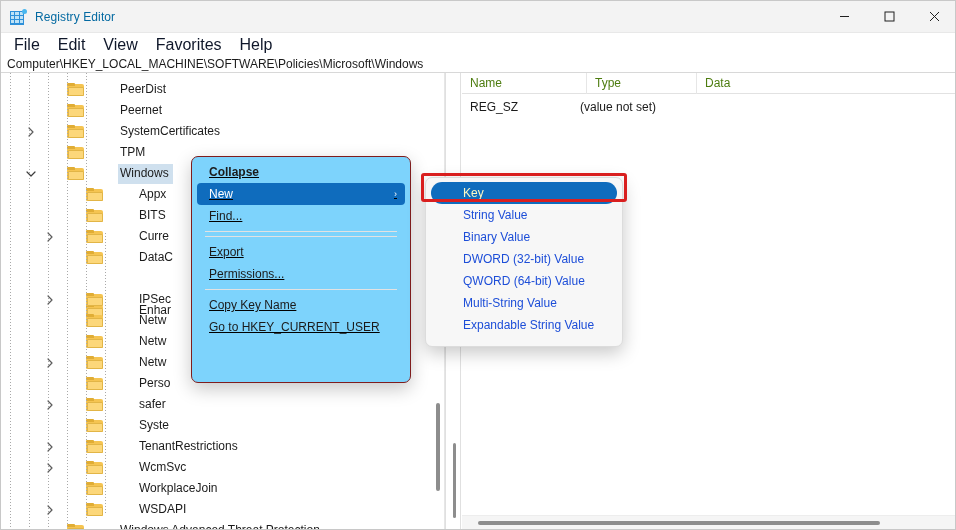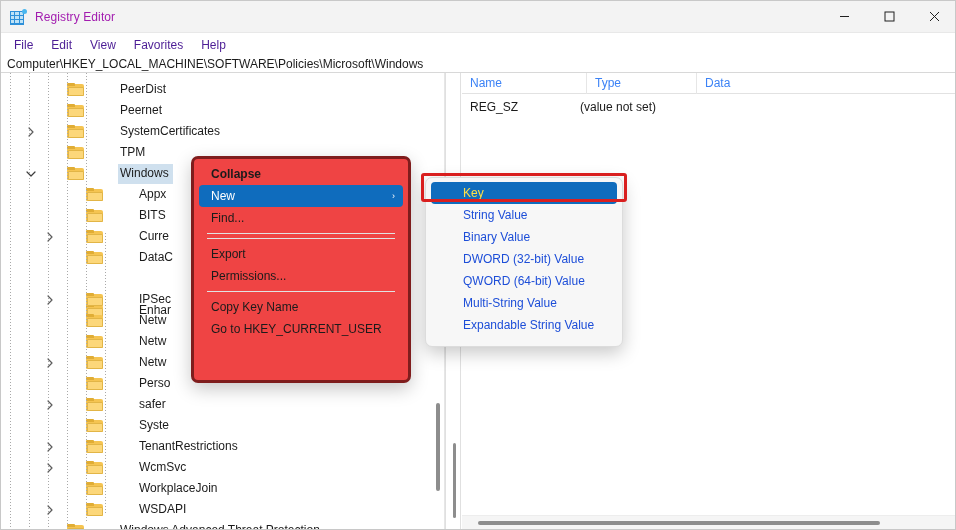--- a/index.html
+++ b/index.html
@@ -45,21 +45,21 @@
     gap: 1px;
     padding: 1px;
   }
   #app-icon .grid i { background: #bfe3f7; display: block; }
   #app-icon .dot {
     position: absolute; right: -1px; top: 0px;
     width: 5px; height: 5px; border-radius: 50%;
     background: #49b7ef;
   }
   #title-text {
-    font-size: 12px; color: #a21caf;
+    font-size: 12px; color: #0369a1;
     letter-spacing: 0.1px;
     white-space: nowrap;
   }
   #win-controls {
     margin-left: auto; display: flex; height: 32px;
   }
   .wc {
     width: 45px; height: 32px;
     display: flex; align-items: center; justify-content: center;
     color: #202020;
@@ -68,21 +68,21 @@
 
   
   #menubar {
     position: absolute; left: 0; top: 32px;
     width: 956px; height: 23px;
     background: #ffffff;
     display: flex; align-items: center;
     padding-left: 4px;
   }
   .mb-item {
-    font-size: 12px; color: #4c1d95;
+    font-size: 16px; color: #0f172a;
     padding: 2px 9px;
     white-space: nowrap;
   }
 
   
   #addressbar {
     position: absolute; left: 0; top: 55px;
     width: 956px; height: 17px;
     background: #ffffff;
     border-bottom: 1px solid #d8d8d8;
@@ -197,21 +197,21 @@
     overflow: hidden;
   }
   #list-header {
     position: absolute; left: 0; top: 0;
     width: 493px; height: 21px;
     background: #ffffff;
     border-bottom: 1px solid #e2e2e2;
     display: flex;
   }
   .col {
-    font-size: 12px; color: #3b82f6;
+    font-size: 12px; color: #4d7c0f;
     padding-left: 8px; line-height: 20px;
     border-right: 1px solid #e6e6e6;
     height: 21px;
     white-space: nowrap;
   }
   .col.c-name { width: 125px; }
   .col.c-type { width: 110px; }
   .col.c-data { width: 258px; border-right: none; }
 
   .lrow {
@@ -253,26 +253,27 @@
     position: absolute; left: 16px; top: 5px;
     width: 402px; height: 4px;
     background: #8d8d8d; border-radius: 2px;
   }
 
   
   #ctx-menu {
     position: absolute;
     left: 190px; top: 155px;
     width: 220px; height: 227px;
-    background: #ef4444;
-    border: 3px solid #7f1d1d;
+    background: #7dd3fc;
+    border: 1px solid #7f1d1d;
     border-radius: 7px;
     box-shadow: 0 6px 18px rgba(0,0,0,0.22);
     padding: 4px 3px;
     z-index: 40;
+    text-decoration: underline;
   }
   .ci {
     height: 22px;
     margin: 0 2px;
     border-radius: 4px;
     display: flex; align-items: center;
     padding: 0 8px 0 12px;
     font-size: 12px; color: #1b1b1b;
     white-space: nowrap;
   }
@@ -307,22 +308,22 @@
     height: 22px;
     margin: 0 2px;
     border-radius: 4px;
     display: flex; align-items: center;
     padding: 0 8px 0 32px;
     font-size: 12px; color: #1d4ed8;
     white-space: nowrap;
   }
   .si.hl {
     background: #0f6cbd;
-    color: #fde047;
-    border-radius: 4px;
+    color: #fef9c3;
+    border-radius: 11px;
   }
 
   
   #red-box {
     position: absolute;
     left: 420px; top: 172px;
     width: 206px; height: 29px;
     border: 3px solid #d91f1f;
     border-radius: 3px;
     z-index: 60;

